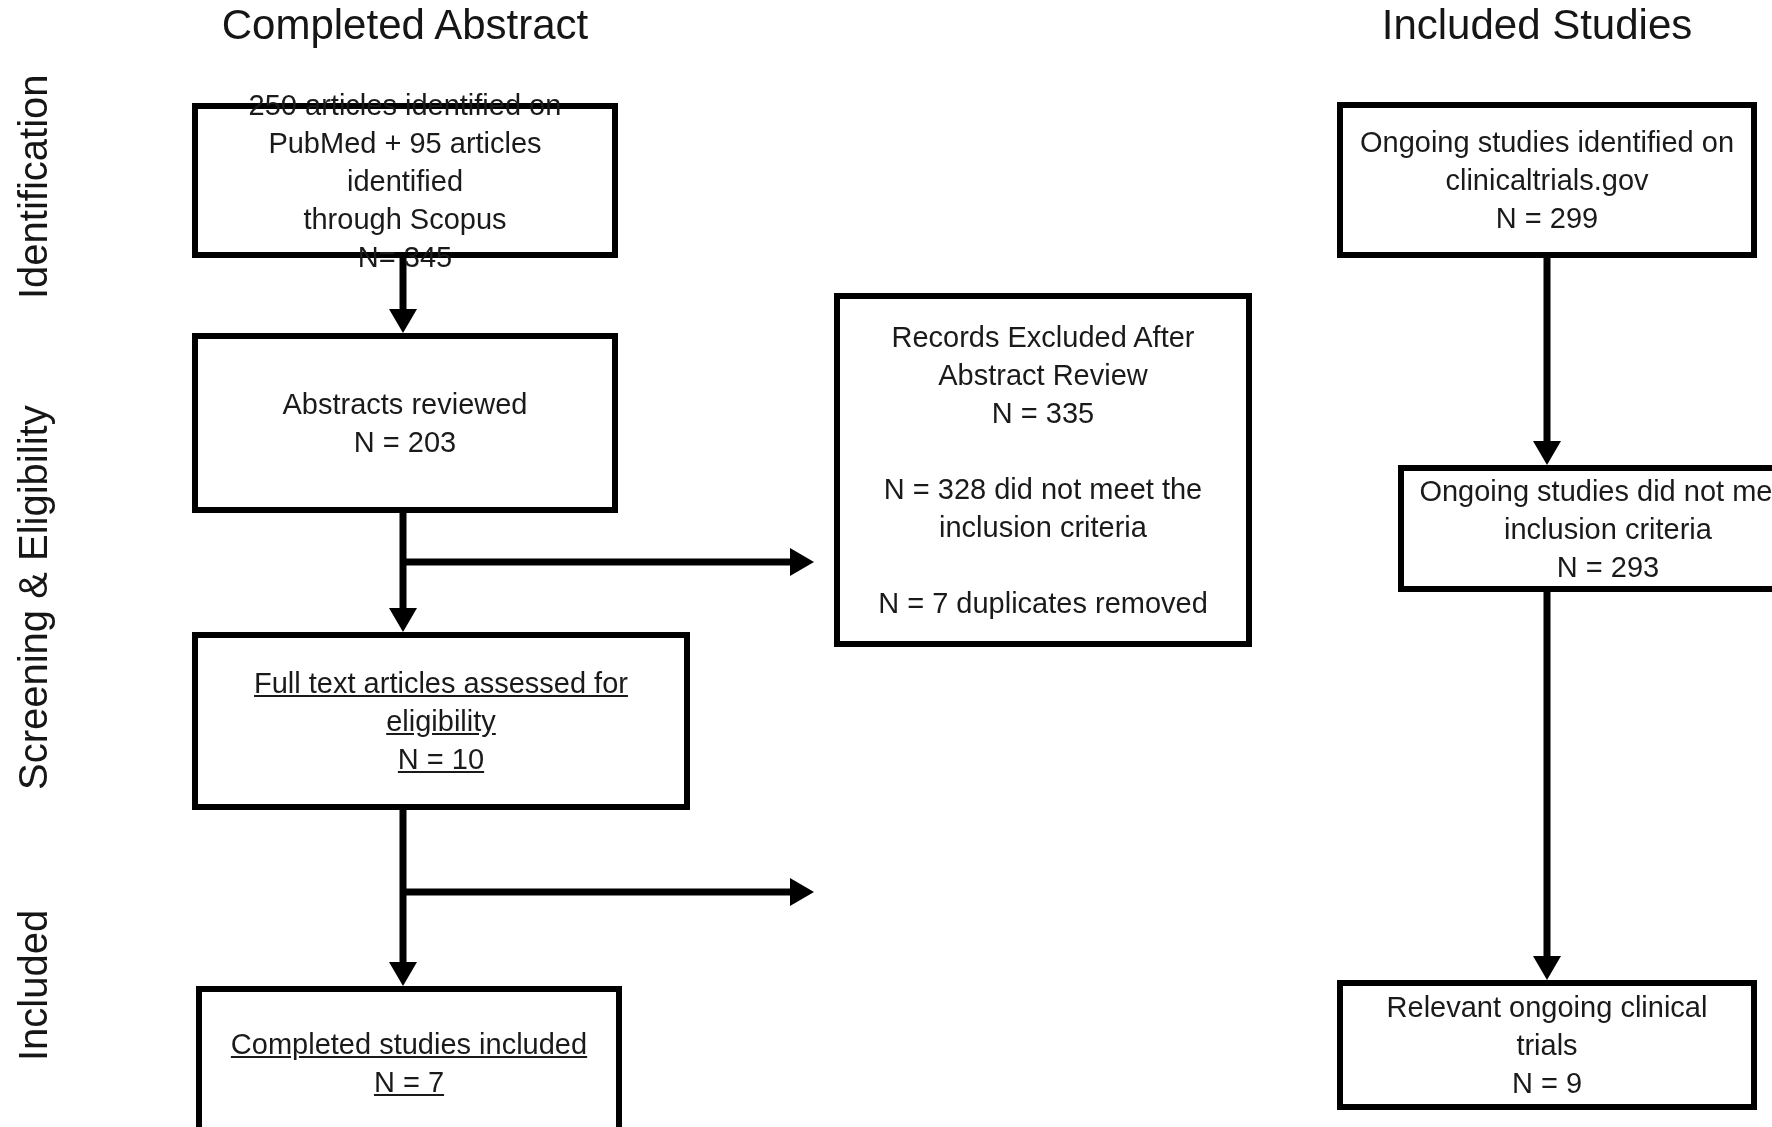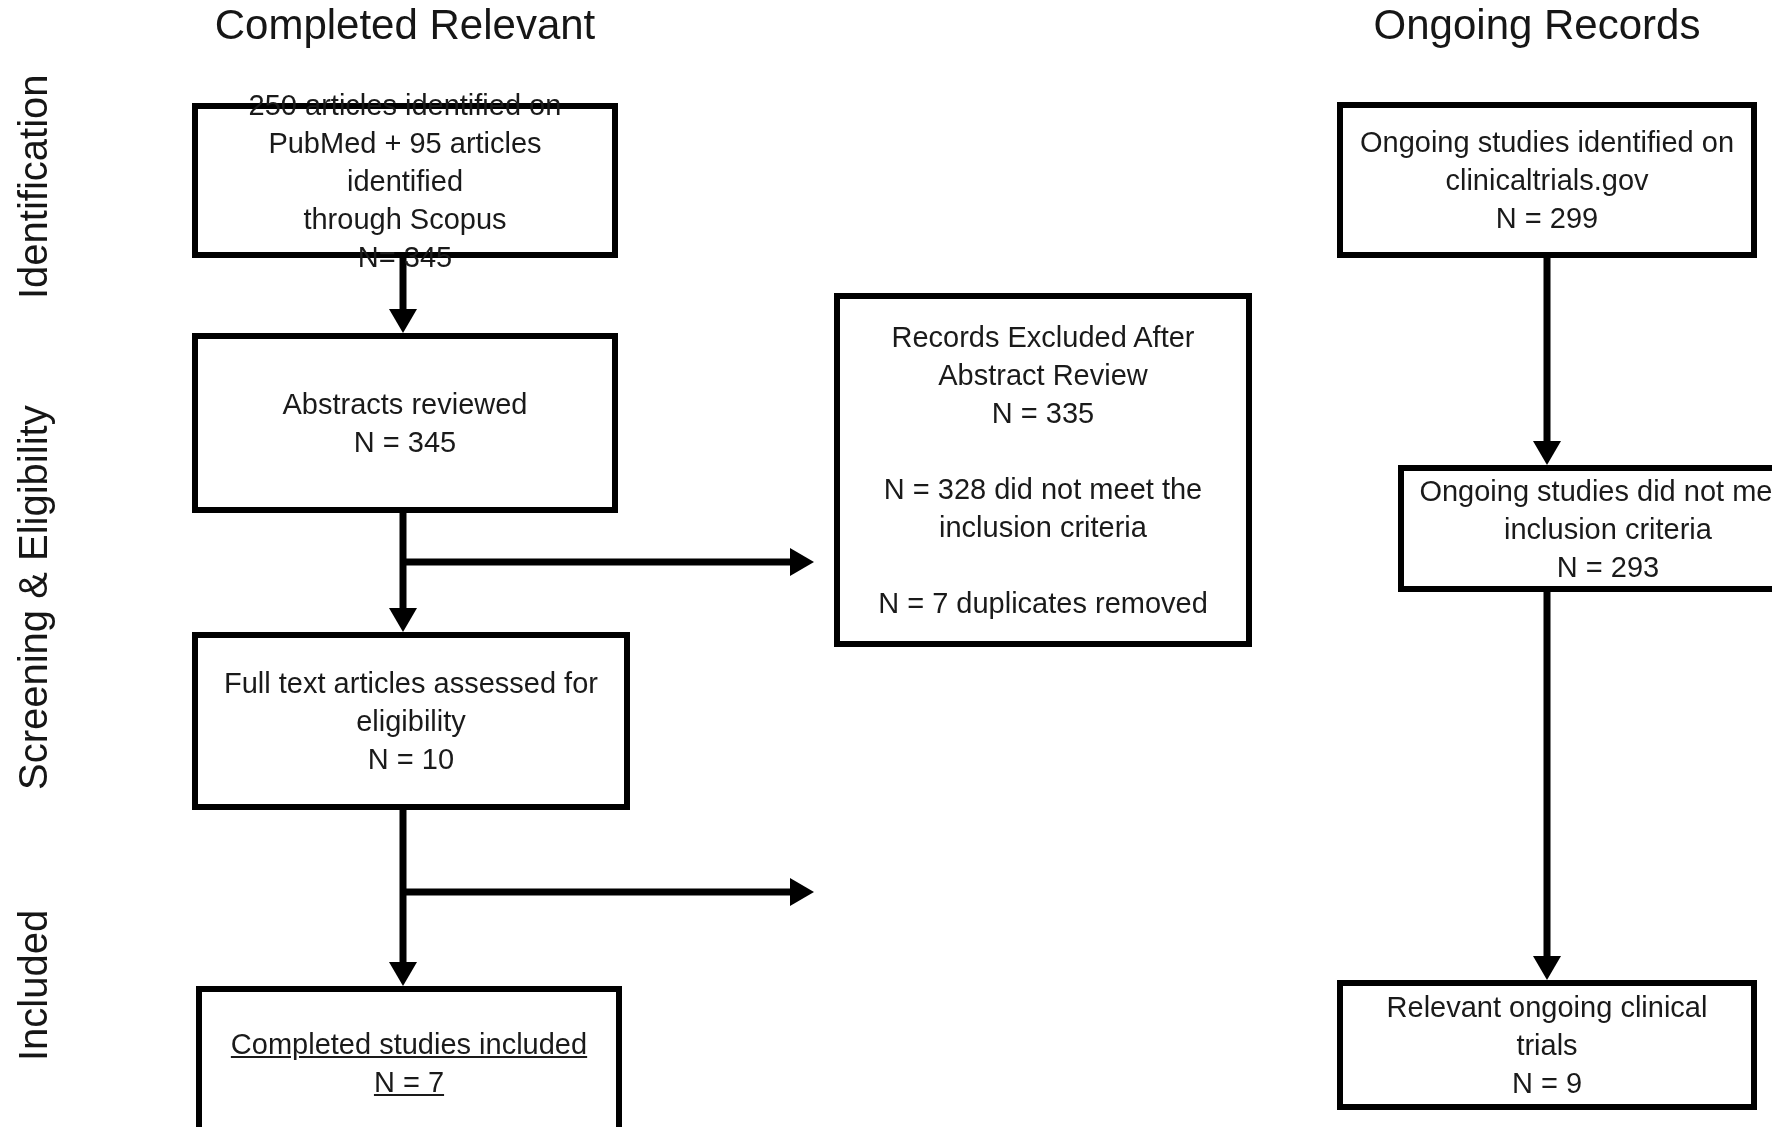--- a/index.html
+++ b/index.html
@@ -37,21 +37,21 @@
     position:absolute;box-sizing:border-box;
     border:6px solid #000000;background:#ffffff;
     display:flex;align-items:center;justify-content:center;
     text-align:center;white-space:pre-line;
     font-size:29px;line-height:38px;color:#1a1a1a;
     padding:4px 12px;
   }
   
   .box-l1{left:192px;top:103px;width:426px;height:155px;}
   .box-l2{left:192px;top:333px;width:426px;height:180px;}
-  .box-l3{left:192px;top:632px;width:438px;height:178px;}
+  .box-l3{left:192px;top:632px;width:498px;height:178px;text-decoration:underline;}
   .box-l4{left:196px;top:986px;width:426px;height:154px;text-decoration:underline;}
   
   .box-m1{left:834px;top:293px;width:418px;height:354px;}
   .box-m2{left:815px;top:798px;width:418px;height:180px;}
   
   .box-r1{left:1337px;top:102px;width:420px;height:156px;}
   .box-r2{left:1398px;top:465px;width:420px;height:127px;}
   .box-r3{left:1337px;top:980px;width:420px;height:130px;}
 </style>
 </head>
@@ -76,33 +76,33 @@
     <line x1="400" y1="892" x2="792" y2="892"></line>
     <polygon points="790,878 790,906 814,892"></polygon>
 
     <line x1="1547" y1="256" x2="1547" y2="443"></line>
     <polygon points="1533,441 1561,441 1547,465"></polygon>
 
     <line x1="1547" y1="590" x2="1547" y2="958"></line>
     <polygon points="1533,956 1561,956 1547,980"></polygon>
   </svg>
 
-  <div class="col-title title-left">Completed Relevant</div>
-  <div class="col-title title-right">Ongoing Records</div>
+  <div class="col-title title-left">Completed Abstract</div>
+  <div class="col-title title-right">Included Studies</div>
 
   <div class="stage stage-identification">Identification</div>
   <div class="stage stage-screening">Screening &amp; Eligibility</div>
   <div class="stage stage-included">Included</div>
 
   <div class="box box-l1">250 articles identified on
 PubMed + 95 articles identified
 through Scopus
 N= 345</div>
   <div class="box box-l2">Abstracts reviewed
-N = 345</div>
+N = 203</div>
   <div class="box box-l3">Full text articles assessed for
 eligibility
 N = 10</div>
   <div class="box box-l4">Completed studies included
 N = 7</div>
 
   <div class="box box-m1">Records Excluded After
 Abstract Review
 N = 335
 

